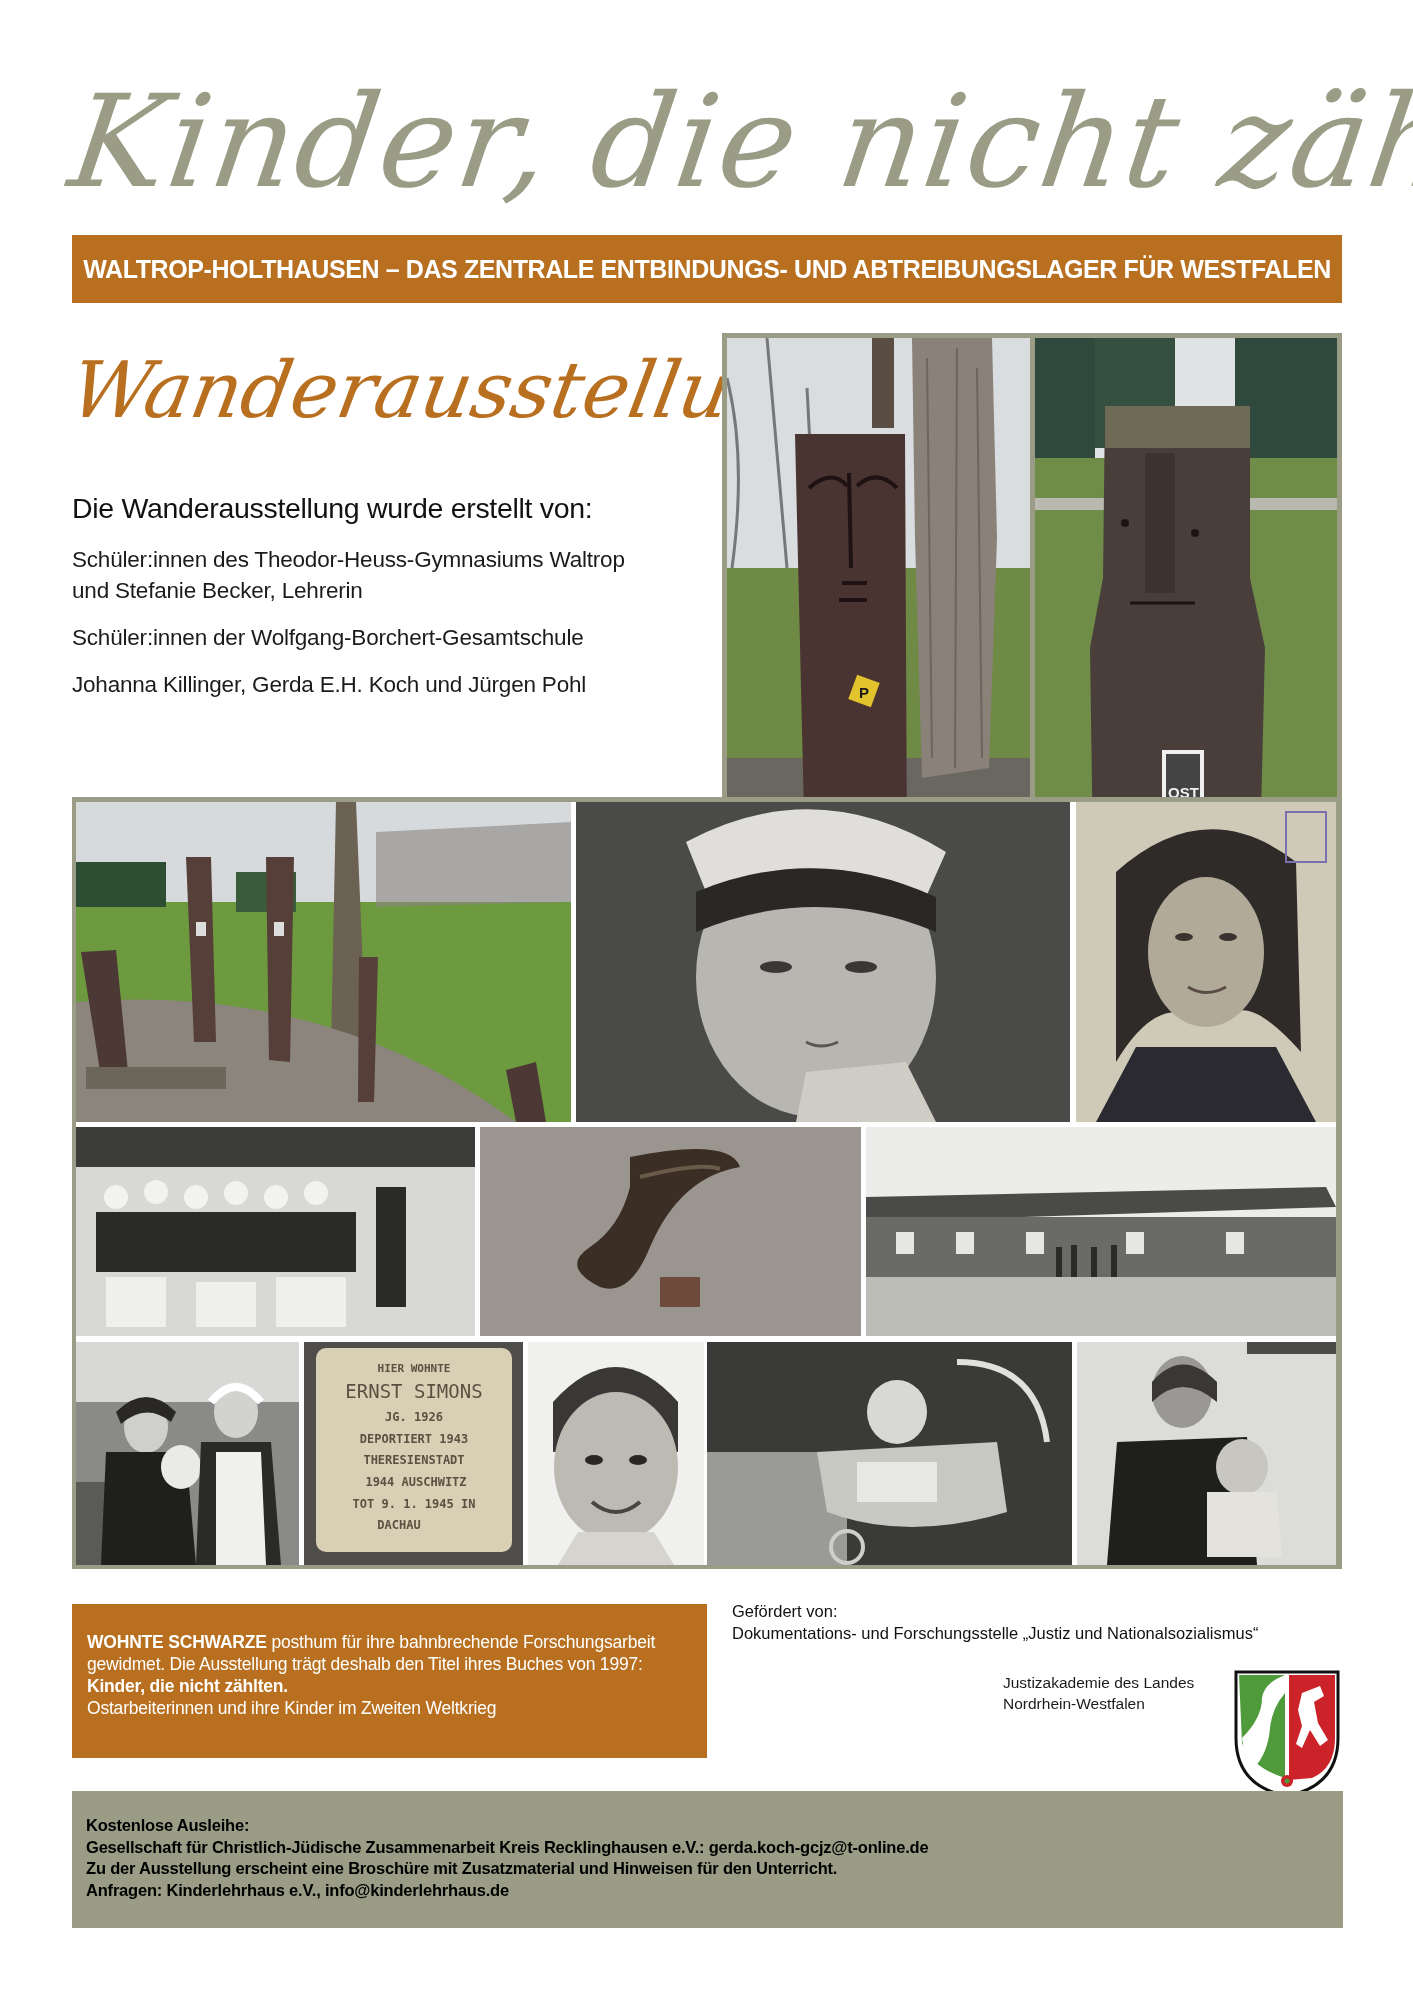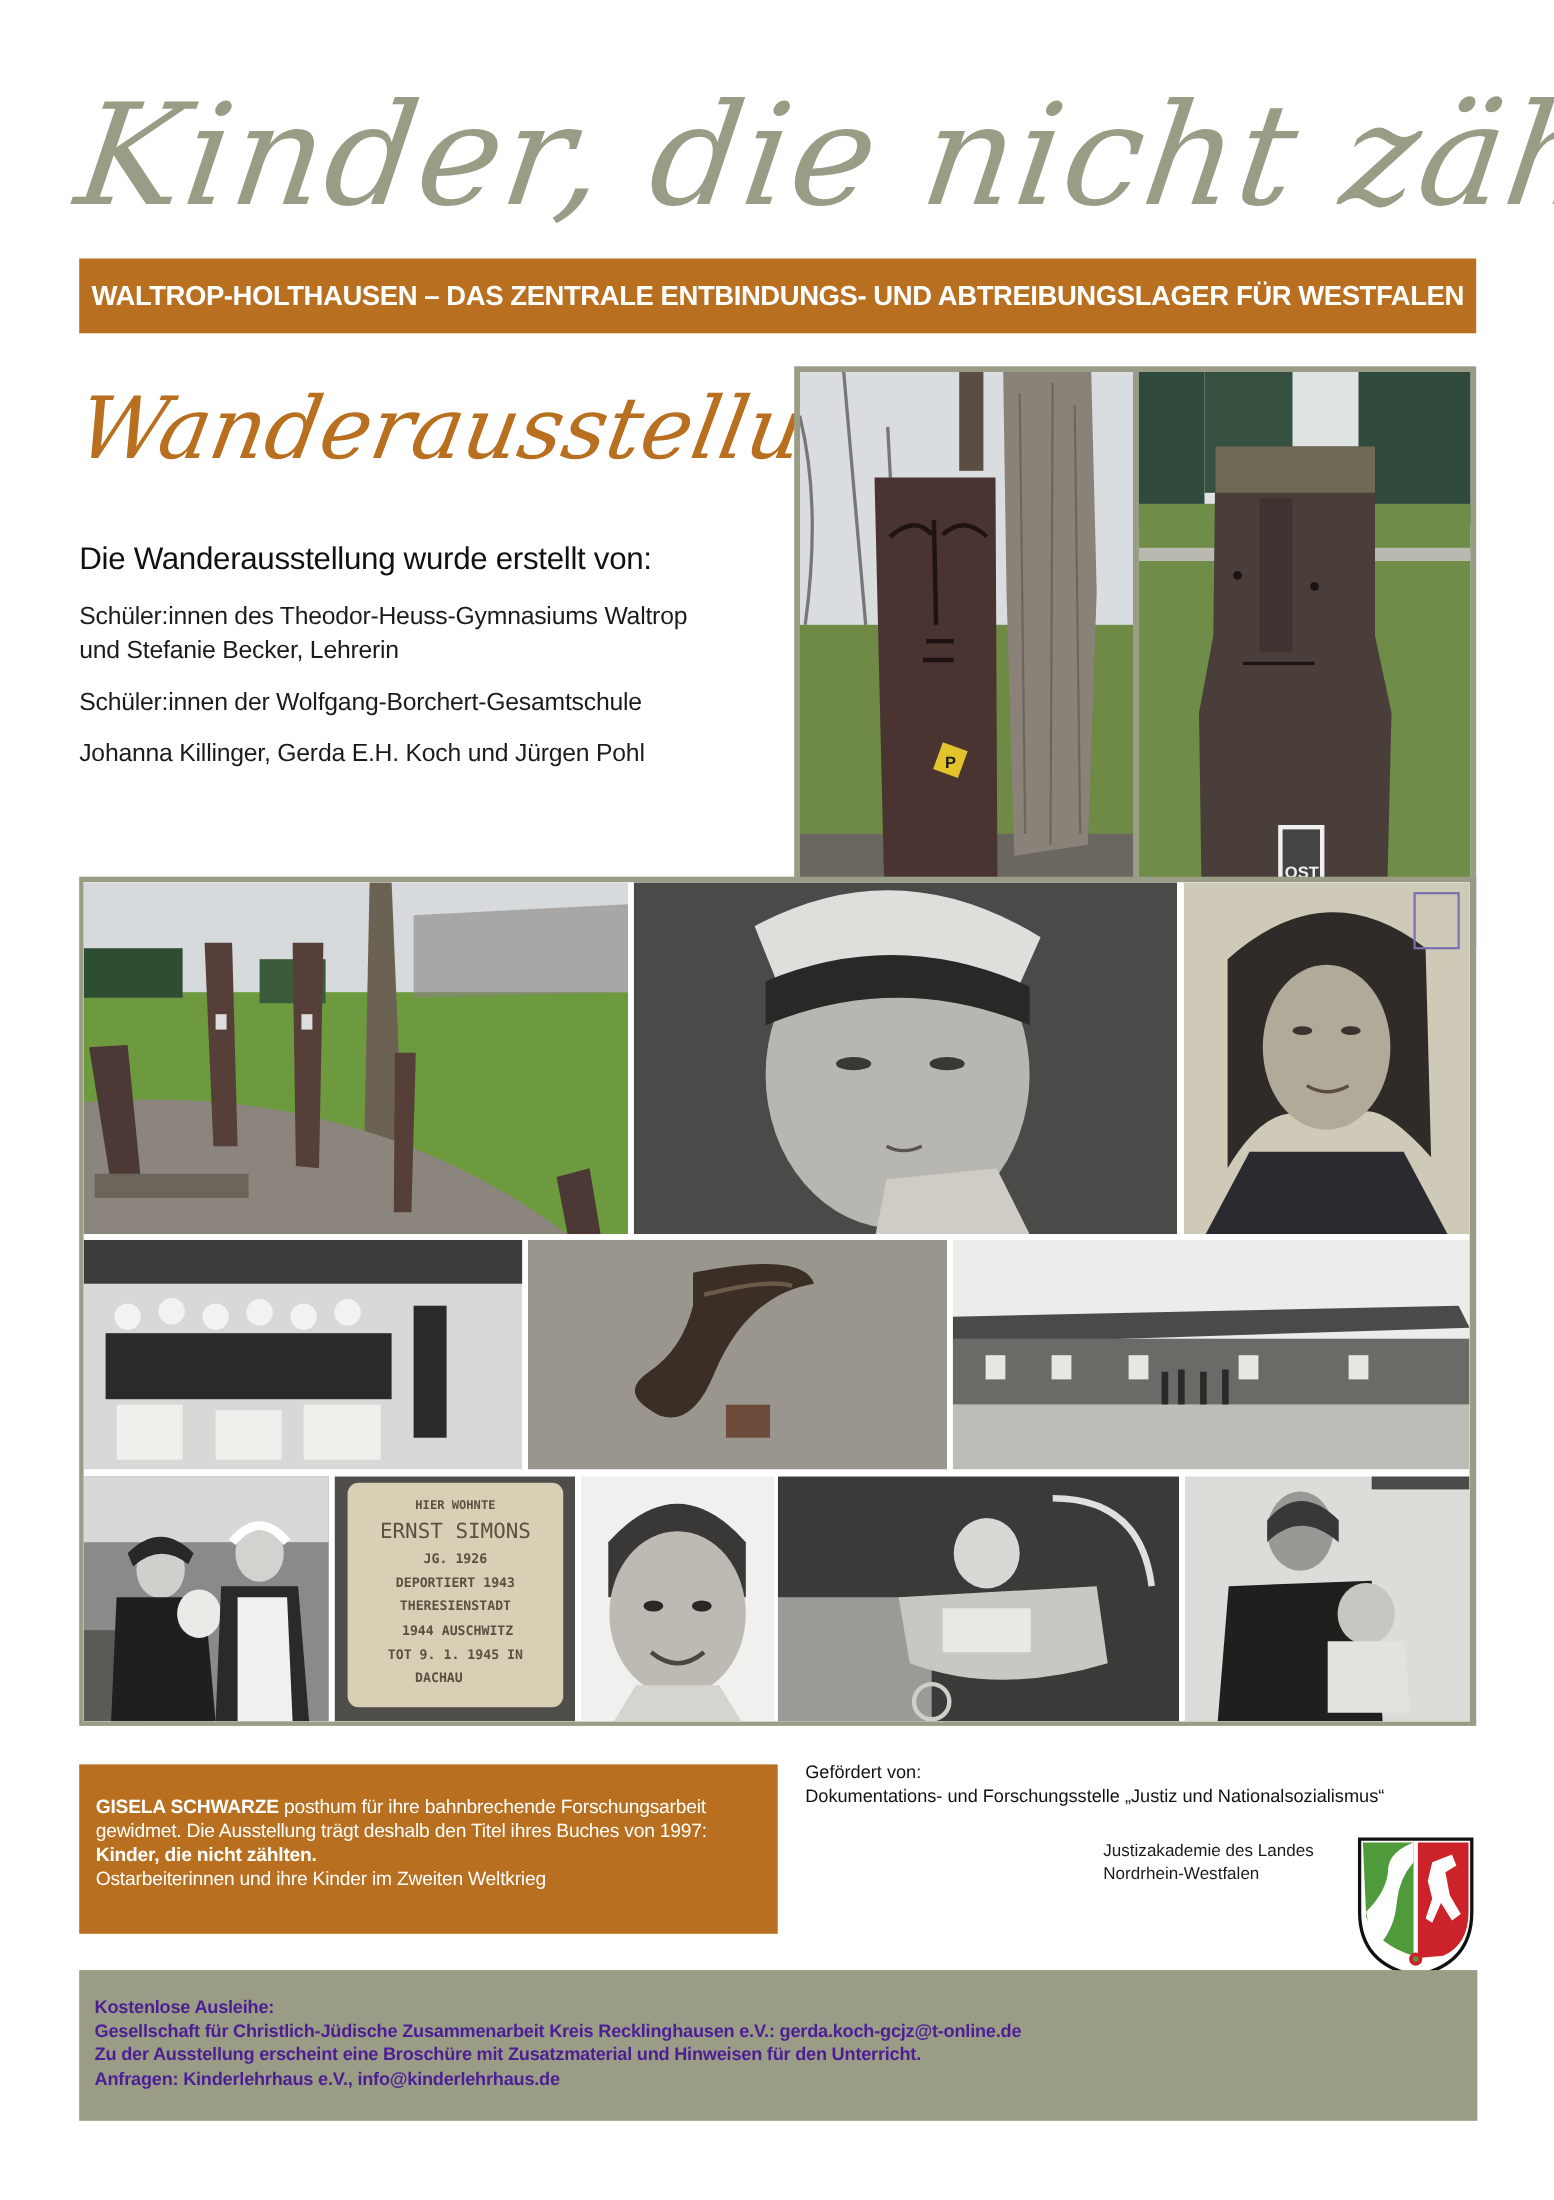--- a/index.html
+++ b/index.html
@@ -62,21 +62,21 @@
   .funding .lbl, .funding .org {
     font-family: "Liberation Sans", sans-serif; font-weight: normal; font-size: 16.5px; line-height: 22px; color: #111; white-space: nowrap;
   }
   .academy {
     left: 1003px; top: 1672px; font-family: "Liberation Sans", sans-serif; font-size: 15.5px; line-height: 21px; color: #1b1b1b;
   }
   .crest { left: 1232px; top: 1668px; width: 110px; height: 132px; }
 
   .footer {
     left: 72px; top: 1791px; width: 1271px; height: 137px;
-    background: #9a9c85; color: #4c1d95; padding: 24px 10px 0 14px;
+    background: #9a9c85; color: #000000; padding: 24px 10px 0 14px;
     font-family: "Liberation Sans", sans-serif; font-weight: bold; font-size: 16.5px; line-height: 21.5px;
     letter-spacing: -0.2px;
   }
 </style>
 </head>
 <body>
 
 <div class="abs main-title">Kinder, die nicht zählten</div>
 <div class="abs banner">WALTROP-HOLTHAUSEN – DAS ZENTRALE ENTBINDUNGS- UND ABTREIBUNGSLAGER FÜR WESTFALEN</div>
 
@@ -299,21 +299,21 @@
     <rect x="170" y="0" width="89" height="12" fill="#4a4a48"></rect>
     <ellipse cx="105" cy="50" rx="30" ry="36" fill="#9a9894"></ellipse>
     <path d="M75 40 Q105 5 140 40 L140 60 Q105 30 75 60 Z" fill="#3a3836"></path>
     <path d="M40 100 L170 95 L180 223 L30 223 Z" fill="#1f1f1e"></path>
     <ellipse cx="165" cy="125" rx="26" ry="28" fill="#c8c6c0"></ellipse>
     <path d="M130 150 L200 150 L205 215 L130 215 Z" fill="#e4e2dc"></path>
   </svg>
 </div>
 
 <div class="abs dedication">
-  <b>GISELA SCHWARZE</b><span> posthum für ihre bahnbrechende Forschungsarbeit gewidmet. Die Ausstellung trägt deshalb den Titel ihres Buches von 1997:</span><br>
+  <b>WOHNTE SCHWARZE</b><span> posthum für ihre bahnbrechende Forschungsarbeit gewidmet. Die Ausstellung trägt deshalb den Titel ihres Buches von 1997:</span><br>
   <b>Kinder, die nicht zählten.</b><br>
   <span>Ostarbeiterinnen und ihre Kinder im Zweiten Weltkrieg</span>
 </div>
 
 <div class="abs funding">
   <div class="lbl">Gefördert von:</div>
   <div class="org">Dokumentations- und Forschungsstelle „Justiz und Nationalsozialismus“</div>
 </div>
 <div class="abs academy">
   <div>Justizakademie des Landes</div>

